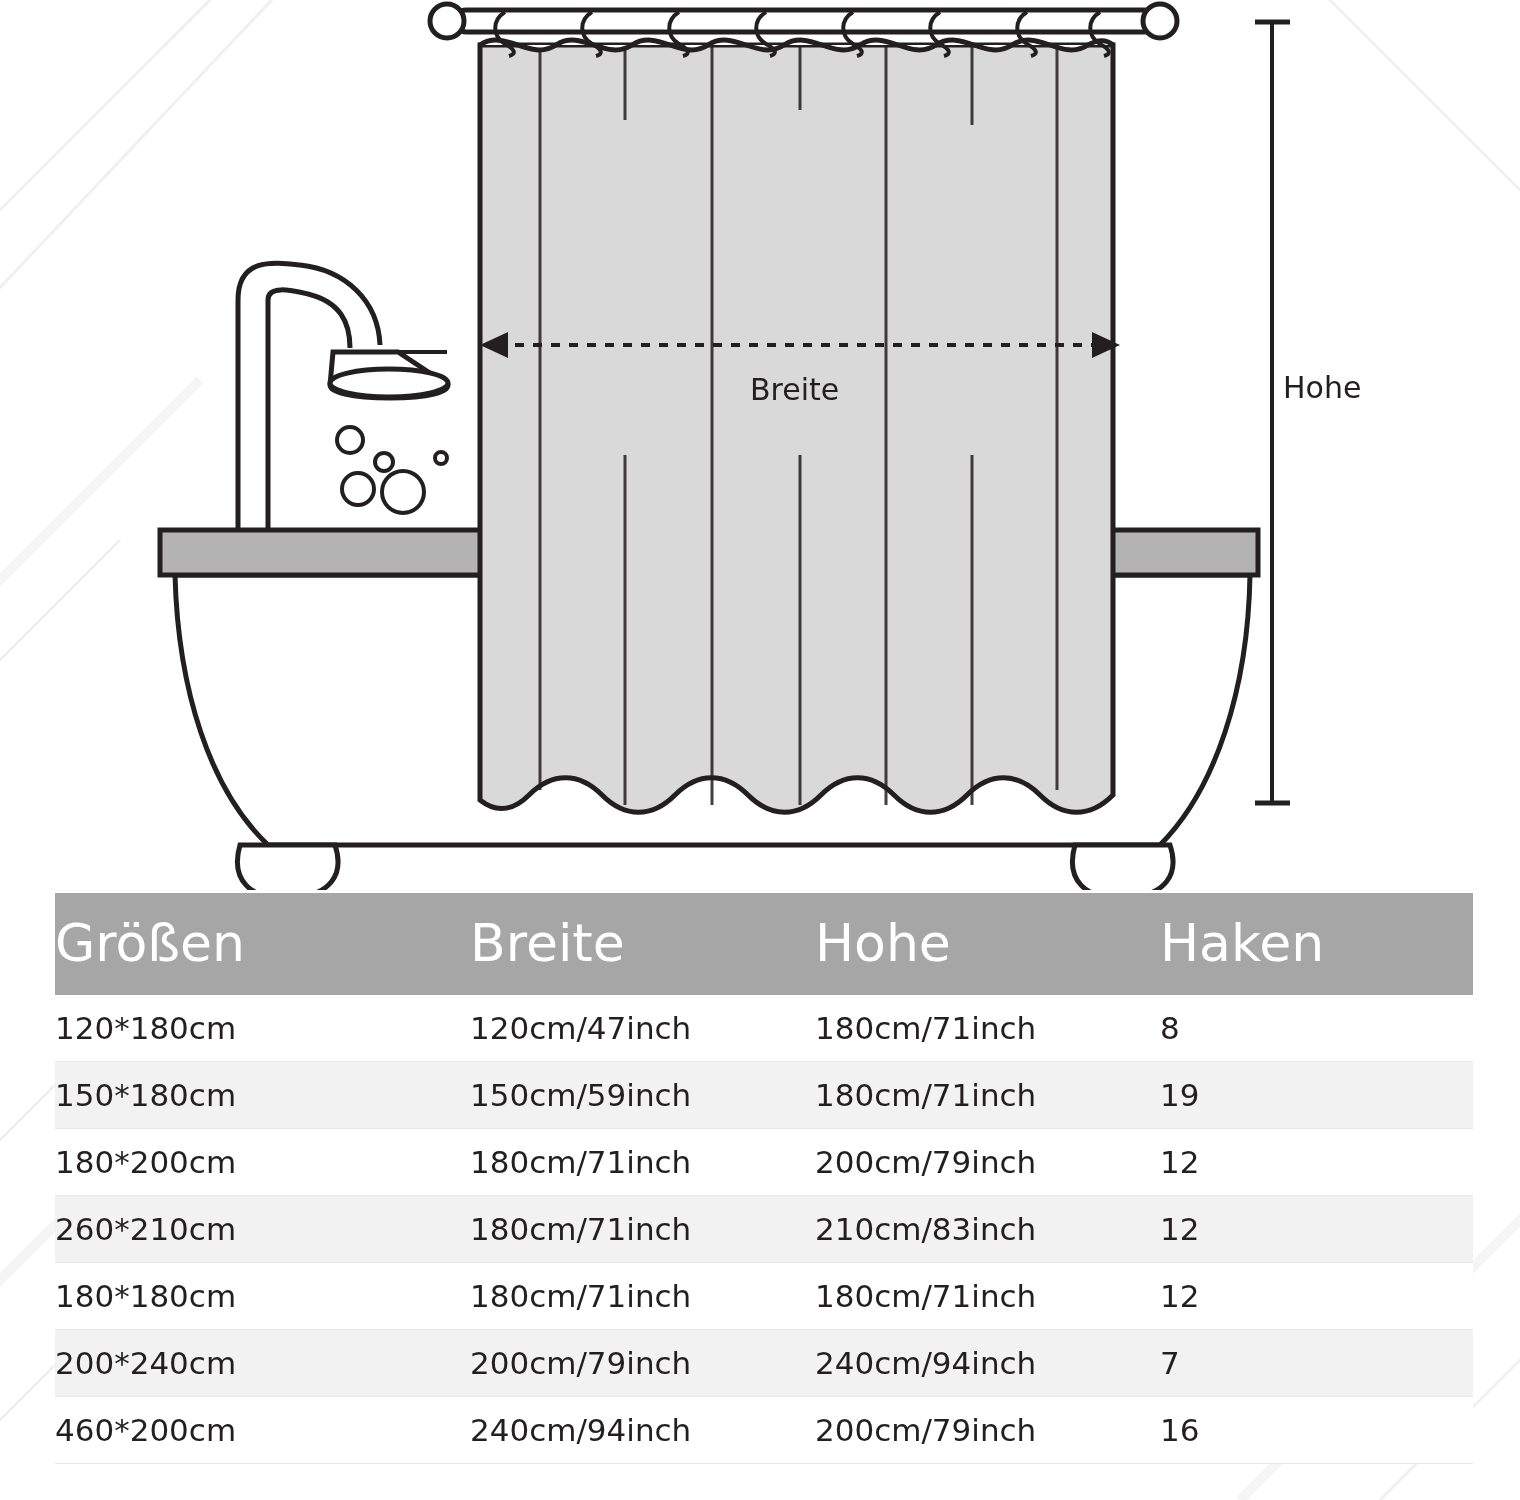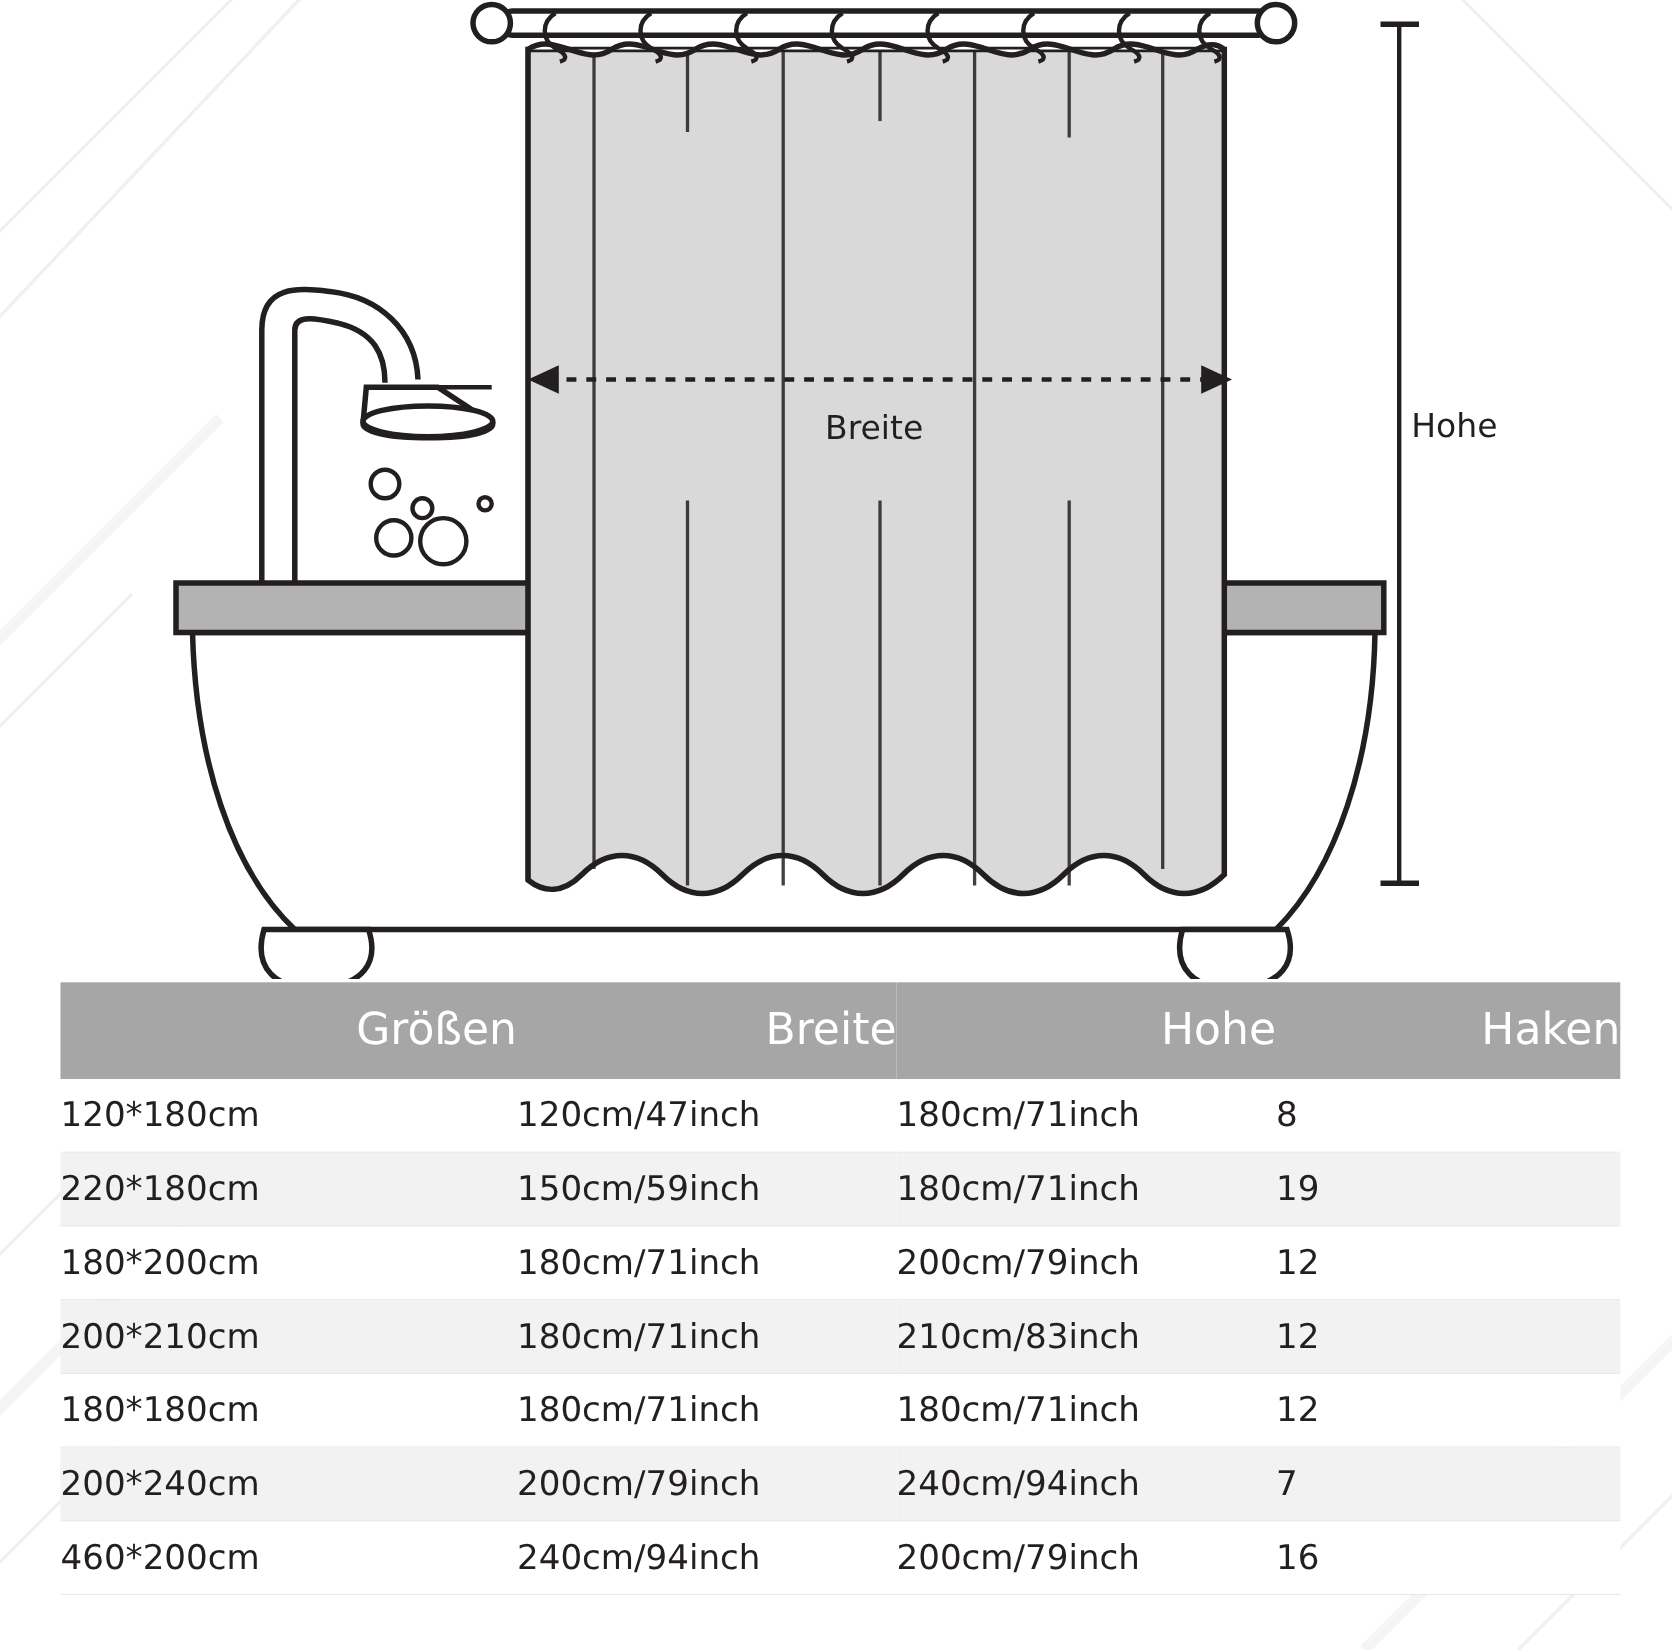--- a/index.html
+++ b/index.html
@@ -60,23 +60,23 @@
     top: 893px;
     width: 1418px;
     border-collapse: collapse;
     z-index: 2;
     table-layout: fixed;
   }
   .size-table thead th {
     background: #a6a6a6;
     color: #ffffff;
     font-weight: normal;
-    font-size: 40px;
+    font-size: 52px;
     padding: 20px 0 22px 0;
-    text-align: right;
+    text-align: left;
     letter-spacing: 0px;
   }
   .size-table tbody td {
     font-size: 31px;
     color: #231f20;
     padding: 15px 0 15px 0;
     border-bottom: 1px solid #e8e8e8;
   }
   .size-table tbody tr.odd td {
     background: #ffffff;
@@ -227,33 +227,33 @@
       </tr>
     </thead>
     <tbody>
       <tr class="odd">
         <td>120*180cm</td>
         <td>120cm/47inch</td>
         <td>180cm/71inch</td>
         <td>8</td>
       </tr>
       <tr class="even">
-        <td>220*180cm</td>
+        <td>150*180cm</td>
         <td>150cm/59inch</td>
         <td>180cm/71inch</td>
         <td>19</td>
       </tr>
       <tr class="odd">
         <td>180*200cm</td>
         <td>180cm/71inch</td>
         <td>200cm/79inch</td>
         <td>12</td>
       </tr>
       <tr class="even">
-        <td>200*210cm</td>
+        <td>260*210cm</td>
         <td>180cm/71inch</td>
         <td>210cm/83inch</td>
         <td>12</td>
       </tr>
       <tr class="odd">
         <td>180*180cm</td>
         <td>180cm/71inch</td>
         <td>180cm/71inch</td>
         <td>12</td>
       </tr>

